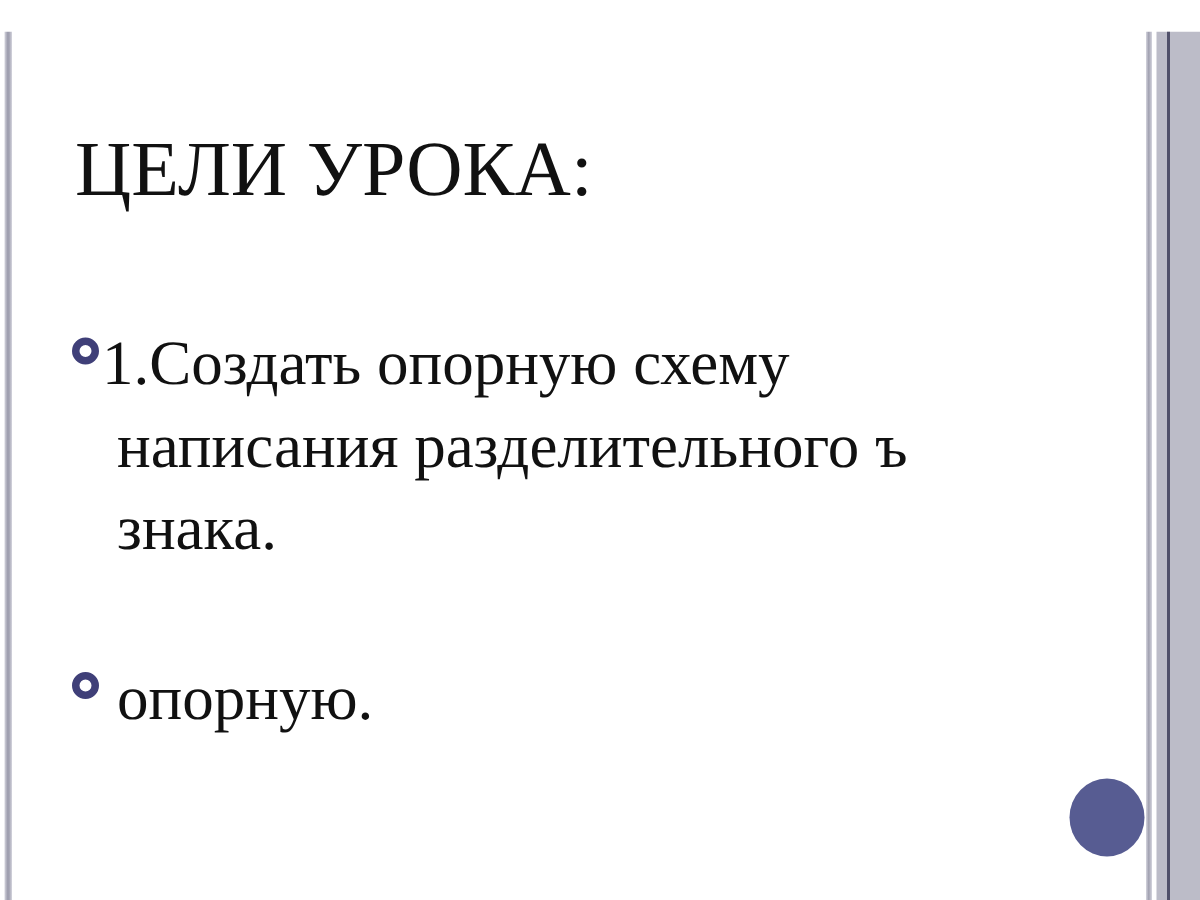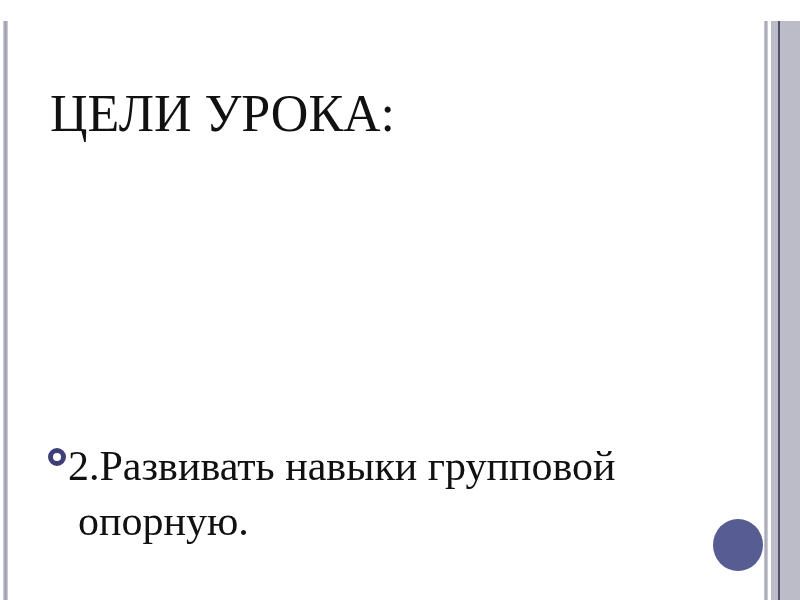--- a/index.html
+++ b/index.html
@@ -111,22 +111,27 @@
 
   <div class="left-line"></div>
   <div class="right-line"></div>
   <div class="right-band">
     <div class="band-line"></div>
   </div>
   <div class="edge-bottom"></div>
 
   <h1 class="title">ЦЕЛИ УРОКА:</h1>
 
+  <div class="bullet-item item-1">
+    <span class="bullet-ring"></span>
+    <div class="line">1.Создать опорную схему</div>
+    <div class="line cont">написания разделительного ъ</div>
+    <div class="line cont">знака.</div>
+  </div>
 
   <div class="bullet-item item-2">
     <span class="bullet-ring"></span>
-    <div class="line">2.Развивать навыки групповой</div>
     <div class="line cont">опорную.</div>
   </div>
 
   <div class="accent-circle"></div>
 
 </div>
 
 </body></html>

